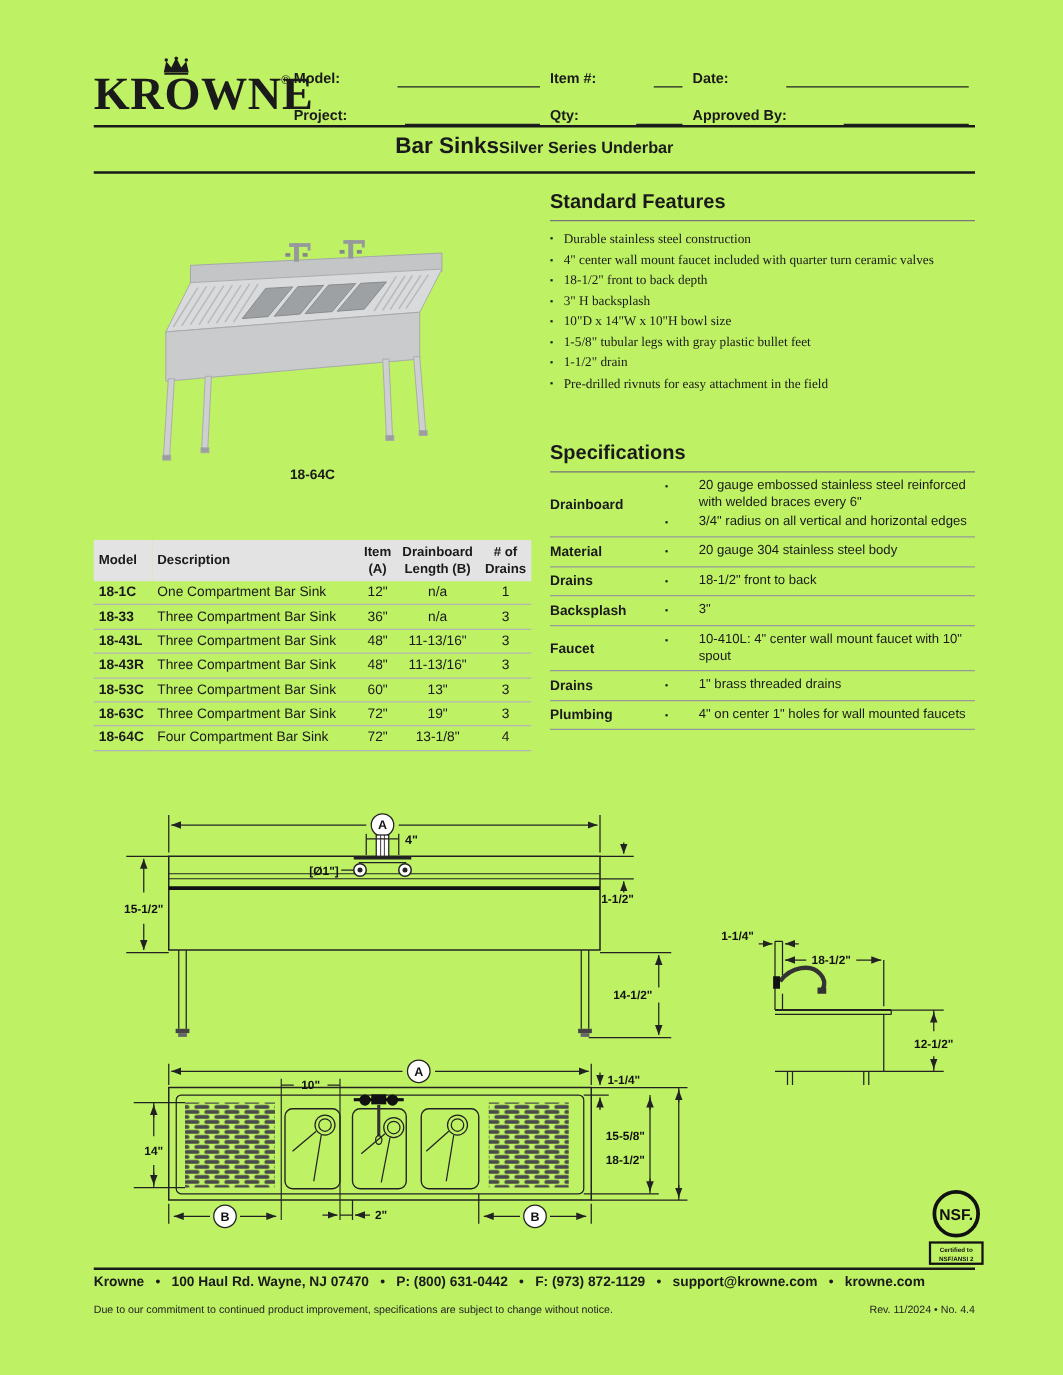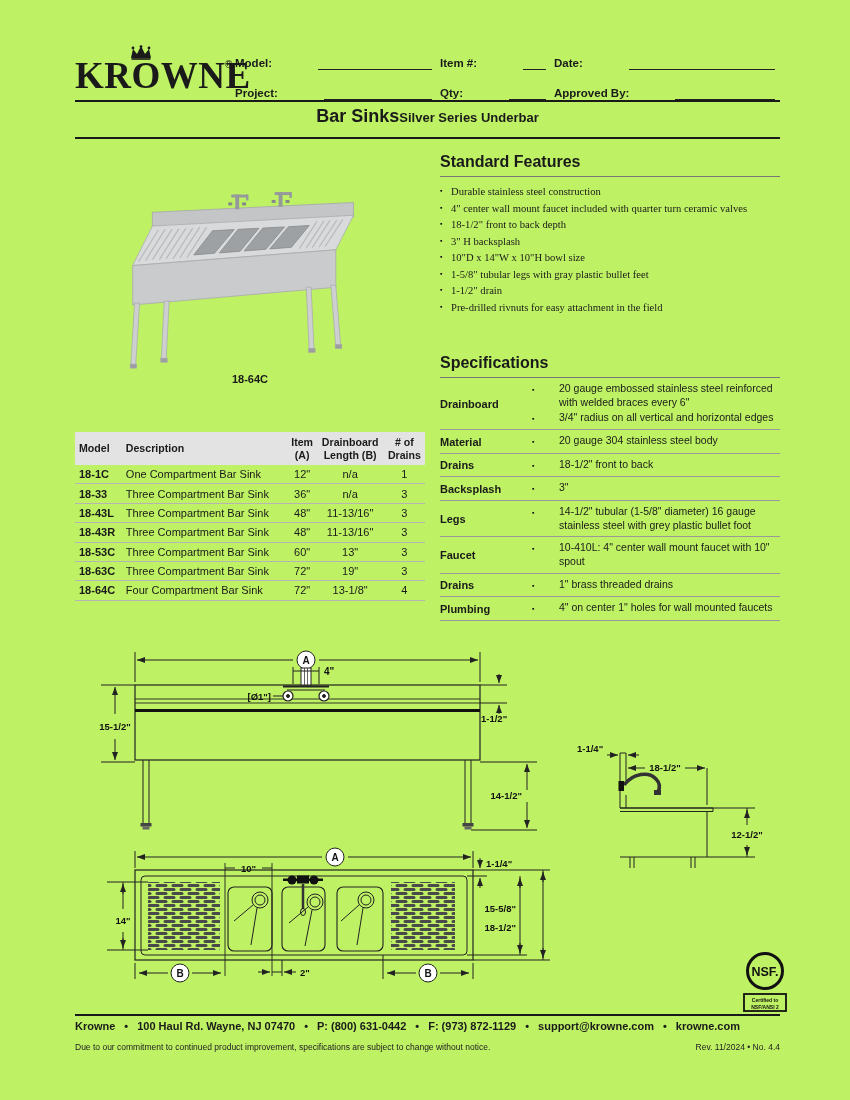--- a/index.html
+++ b/index.html
@@ -248,29 +248,20 @@
         <div class="spec-row">
           <div class="spec-label">Backsplash</div>
           <div class="spec-bullets">
             <div class="spec-bullet">
               <span class="sq">▪</span>
               <span>3"</span>
             </div>
           </div>
         </div>
         <div class="spec-row">
-          <div class="spec-label">Legs</div>
-          <div class="spec-bullets">
-            <div class="spec-bullet">
-              <span class="sq">▪</span>
-              <span>14-1/2" tubular (1-5/8" diameter) 16 gauge stainless steel with grey plastic bullet foot</span>
-            </div>
-          </div>
-        </div>
-        <div class="spec-row">
           <div class="spec-label">Faucet</div>
           <div class="spec-bullets">
             <div class="spec-bullet">
               <span class="sq">▪</span>
               <span>10-410L: 4" center wall mount faucet with 10" spout</span>
             </div>
           </div>
         </div>
         <div class="spec-row">
           <div class="spec-label">Drains</div>

